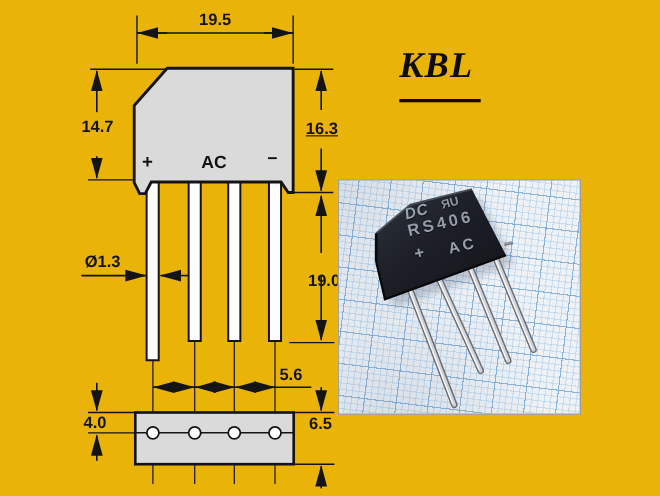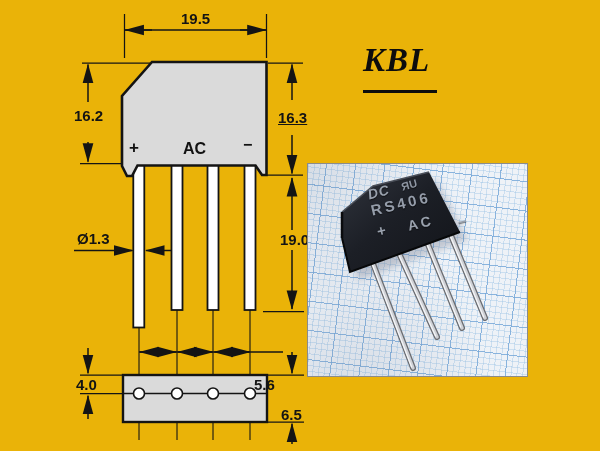--- a/index.html
+++ b/index.html
@@ -116,27 +116,27 @@
 
       <line x1="88" y1="348" x2="88" y2="373.2" marker-end="url(#ar)"></line>
       <line x1="88" y1="419" x2="88" y2="395.8" marker-end="url(#ar)"></line>
 
       <line x1="292" y1="352" x2="292" y2="373.2" marker-end="url(#ar)"></line>
       <line x1="292" y1="444" x2="292" y2="423.8" marker-end="url(#ar)"></line>
     </g>
   </svg>
 
   <span class="dim" style="left:181px;top:11px;">19.5</span>
-  <span class="dim" style="left:74px;top:108px;">16.2</span>
+  <span class="dim" style="left:74px;top:108px;">14.7</span>
   <span class="dim" style="left:278px;top:110px;text-decoration:underline;">16.3</span>
-  <span class="dim" style="left:280px;top:232px;">19.0</span>
+  <span class="dim" style="left:280px;top:248px;">19.0</span>
   <span class="dim" style="left:77px;top:231px;">Ø1.3</span>
-  <span class="dim" style="left:254px;top:333px;margin-top:44px;">5.6</span>
+  <span class="dim" style="left:254px;top:333px;">5.6</span>
   <span class="dim" style="left:76px;top:377px;">4.0</span>
-  <span class="dim" style="left:281px;top:407px;">6.5</span>
+  <span class="dim" style="left:281px;top:378px;">6.5</span>
 
   <span class="bm plus" style="left:129px;top:139px;">+</span>
   <span class="bm" style="left:183px;top:141px;">AC</span>
   <span class="bm" style="left:243px;top:137px;">−</span>
 
   <div class="pkg">KBL</div>
 
   <div class="photo">
     <div class="photo-bg"></div>
 

